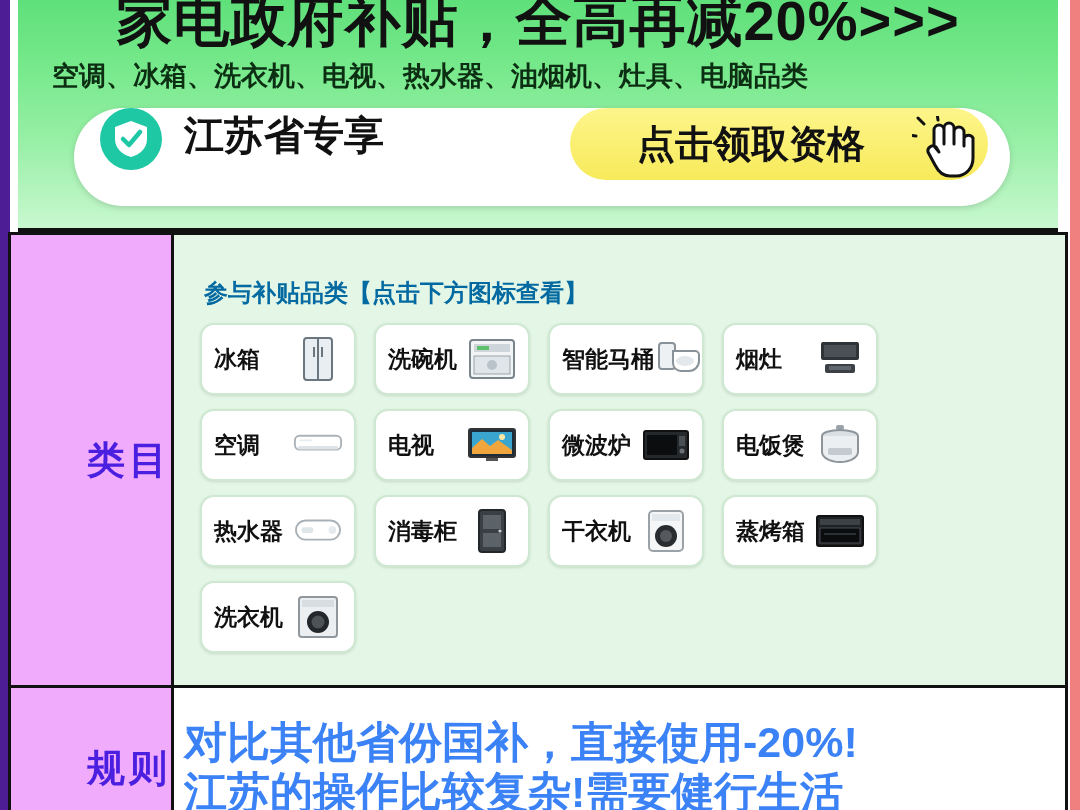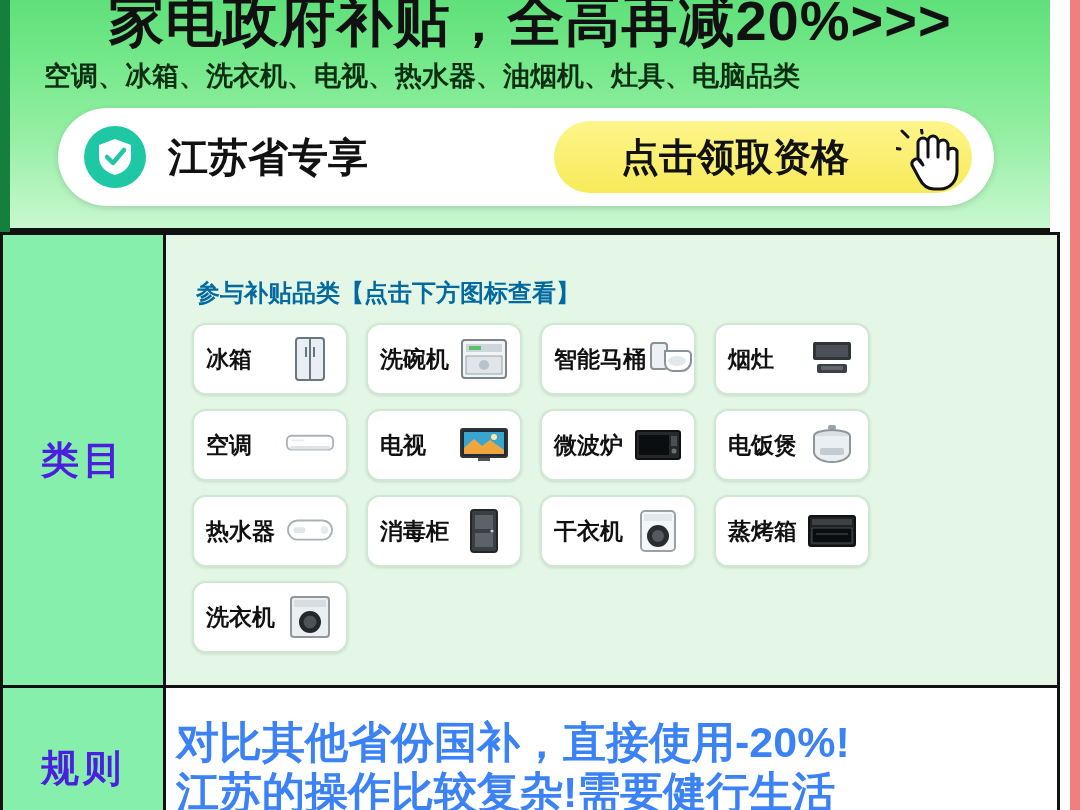--- a/index.html
+++ b/index.html
@@ -12,22 +12,23 @@
     height: 810px;
     overflow: hidden;
     font-family: "Liberation Sans", sans-serif;
   }
   .page {
     position: relative;
     width: 1080px;
     height: 810px;
     background: #ffffff;
     box-sizing: border-box;
-    border-left: 10px solid #15803d;
+    border-left: 10px solid #4c1d95;
     border-right: 10px solid #f08080;
+    padding-left: 8px;
   }
 
   
   .banner {
     position: relative;
     width: 1040px;
     height: 228px;
     background: linear-gradient(180deg, #5fe07a 0%, #77e98c 30%, #9bf0a9 65%, #c9f8d0 100%);
     overflow: hidden;
     border-bottom: 4px solid #111;
@@ -52,28 +53,28 @@
     width: 824px;
     text-align: center;
     font-size: 27px;
     font-weight: bold;
     color: #0c2e12;
     white-space: nowrap;
   }
   .banner-card {
     position: absolute;
     top: 108px;
-    left: 48px;
+    left: 56px;
     width: 936px;
     height: 98px;
     background: #ffffff;
     border-radius: 49px;
     box-shadow: 0 2px 6px rgba(0,0,0,.15);
     display: flex;
-    align-items: center;
+    align-items: flex-start;
     padding: 0 18px;
     box-sizing: border-box;
   }
   .shield {
     width: 62px;
     height: 62px;
     border-radius: 50%;
     background: #1ec8a5;
     position: relative;
     flex: 0 0 auto;
@@ -119,25 +120,25 @@
     border-collapse: collapse;
     table-layout: fixed;
   }
   .table td {
     border: 3px solid #111;
     padding: 0;
     vertical-align: middle;
   }
   .rowlabel {
     width: 160px;
-    text-align: center;
+    text-align: right;
     font-size: 38px;
     font-weight: bold;
     color: #4b1fe0;
-    background: #86efac;
+    background: #f0abfc;
     letter-spacing: 4px;
   }
   .cat-cell {
     background: #e4f7e6;
     padding: 12px 16px 18px 16px !important;
     height: 420px;
   }
   .cat-title {
     font-size: 24px;
     font-weight: bold;

